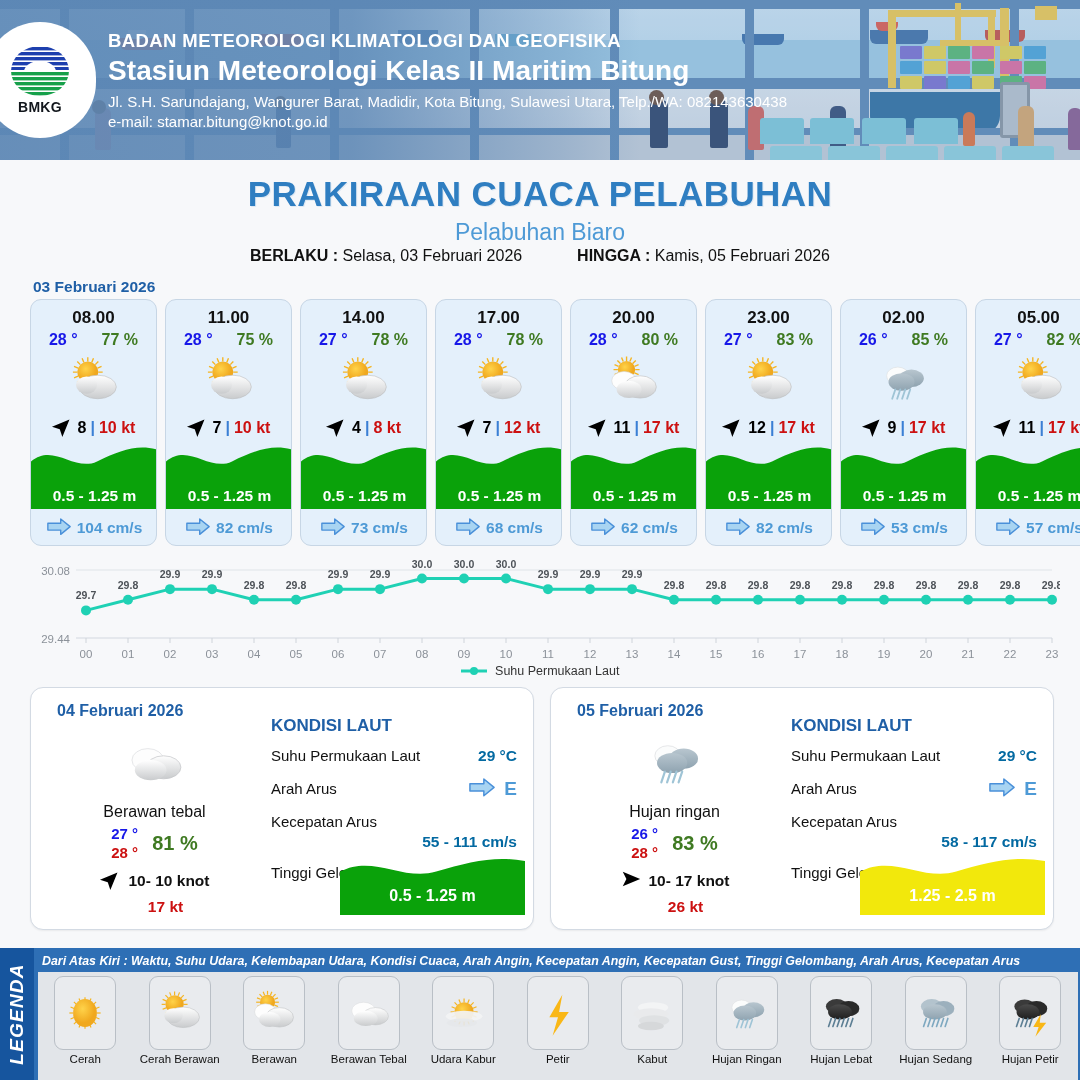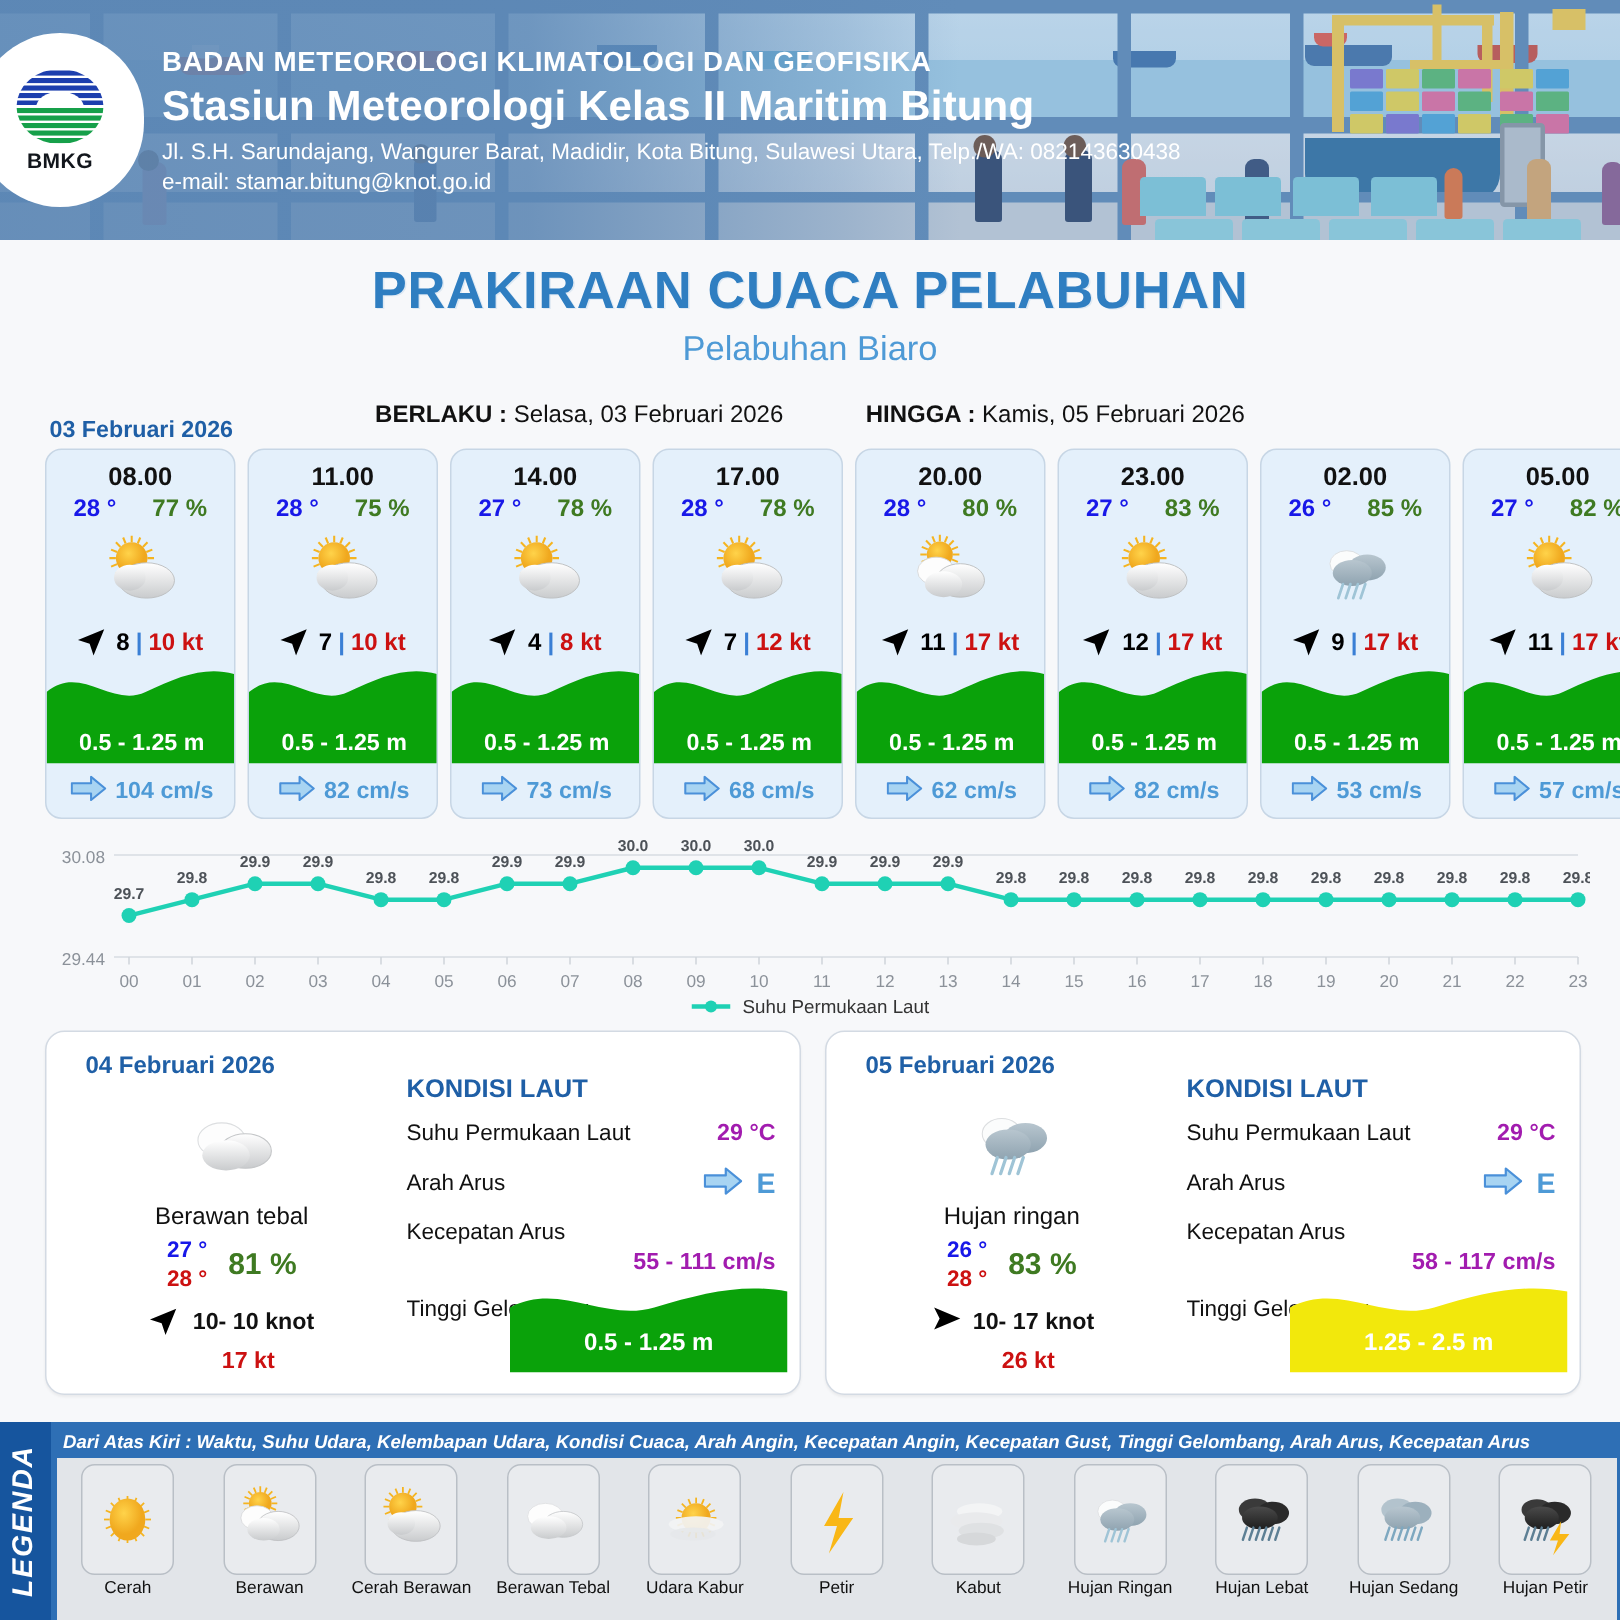--- a/index.html
+++ b/index.html
@@ -55,21 +55,21 @@
   .hdr-line4 { font-size:15px; color:#ffffff; margin-top:3px; }
 
   
   .titlebar { text-align:center; padding-top:14px; }
   .t-main {
     font-size:35px; font-weight:bold; color:#2f7ec1;
     letter-spacing:0.4px;
     text-shadow: 1px 1px 0 #dfe9f3;
   }
   .t-sub { font-size:23px; font-weight:normal; color:#4e9ad6; margin-top:5px; }
-  .t-valid { margin-top:22px; font-size:16px; color:#111; }
+  .t-valid { margin-top:1px; font-size:16px; color:#111; }
   .t-valid .lbl { font-weight:bold; }
   .t-valid .gapsp { display:inline-block; width:46px; }
 
   
   .datelabel { position:absolute; left:33px; top:278px; font-size:15.5px; font-weight:bold; color:#1f5fa6; }
   .cards { position:absolute; left:30px; top:299px; display:flex; gap:8px; }
   .card {
     width:127px; height:247px;
     background:#e4f0fb;
     border:1px solid #c7d6e5;
@@ -125,21 +125,21 @@
   .dp-tmin { font-size:15px; font-weight:bold; color:#1818e8; }
   .dp-tmax { font-size:15px; font-weight:bold; color:#cc1111; margin-top:2px; }
   .dp-hum { font-size:20px; font-weight:bold; color:#3f7a22; }
   .dp-wind { display:flex; align-items:center; justify-content:center; gap:7px; margin-top:7px; }
   .dp-wtxt { font-size:15.5px; font-weight:bold; color:#111; }
   .dp-gust { font-size:15.5px; font-weight:bold; color:#cc1111; margin-top:4px; margin-left:22px; }
   .dp-right { position:absolute; left:240px; top:28px; width:250px; }
   .dp-h { font-size:17px; font-weight:bold; color:#1f5fa6; }
   .dp-row { position:relative; margin-top:11px; height:22px; }
   .dp-k { font-size:15px; color:#111; }
-  .dp-v { position:absolute; right:4px; top:0; font-size:15.5px; font-weight:bold; color:#a21caf; }
+  .dp-v { position:absolute; right:4px; top:0; font-size:15.5px; font-weight:bold; color:#0369a1; }
   .dp-v-arrow { position:absolute; right:4px; top:-2px; display:flex; align-items:center; gap:9px; }
   .dp-wavebox { position:absolute; right:8px; bottom:14px; width:185px; height:62px; }
   .dp-wavetxt {
     position:absolute; right:8px; bottom:24px; width:185px; text-align:center;
     font-size:16px; font-weight:bold; color:#fff; z-index:3;
   }
 
   
   .legenda {
     position:absolute; left:0; top:948px; width:1080px; height:132px;
@@ -1152,20 +1152,64 @@
               <line x1="70.32534971524831" y1="41.58096448796801" x2="76.79250644282732" y2="38.90218046141238" stroke="#f5b41f" stroke-width="2.2"></line>
               <ellipse cx="50" cy="50" rx="22" ry="26" fill="url(#sgcerah54)"></ellipse>
             </svg>
           </div>
     <div class="leg-lbl">Cerah</div>
         </div>
         <div class="leg-item">
           <div class="leg-box">
             <svg viewBox="0 0 100 100" width="54" height="54">
               <defs>
+    <radialGradient id="sgcerah-berawan54" cx="40%" cy="35%">
+                  <stop offset="0%" stop-color="#ffd34a"></stop>
+                  <stop offset="100%" stop-color="#f0a81e"></stop>
+                </radialGradient>
+    <linearGradient id="cgcerah-berawan54" x1="0" y1="0" x2="0" y2="1">
+                  <stop offset="0%" stop-color="#ffffff"></stop>
+                  <stop offset="100%" stop-color="#c9cbcd"></stop>
+                </linearGradient>
+    <linearGradient id="dgcerah-berawan54" x1="0" y1="0" x2="0" y2="1">
+                  <stop offset="0%" stop-color="#b8c6cf"></stop>
+                  <stop offset="100%" stop-color="#8fa3b0"></stop>
+                </linearGradient>
+    <linearGradient id="kgcerah-berawan54" x1="0" y1="0" x2="0" y2="1">
+                  <stop offset="0%" stop-color="#4a4a4a"></stop>
+                  <stop offset="100%" stop-color="#1e1e1e"></stop>
+                </linearGradient>
+  </defs>
+              <line x1="57" y1="34" x2="64" y2="34" stroke="#f5b41f" stroke-width="2.2"></line>
+              <line x1="55.70595205269187" y1="40.505618350206525" x2="62.17310878027088" y2="43.18440237676215" stroke="#f5b41f" stroke-width="2.2"></line>
+              <line x1="52.020815280171306" y1="46.020815280171306" x2="56.97056274847714" y2="50.970562748477136" stroke="#f5b41f" stroke-width="2.2"></line>
+              <line x1="46.505618350206525" y1="49.70595205269187" x2="49.18440237676216" y2="56.17310878027088" stroke="#f5b41f" stroke-width="2.2"></line>
+              <line x1="40" y1="51" x2="40" y2="58" stroke="#f5b41f" stroke-width="2.2"></line>
+              <line x1="33.494381649793475" y1="49.70595205269187" x2="30.815597623237846" y2="56.17310878027088" stroke="#f5b41f" stroke-width="2.2"></line>
+              <line x1="27.979184719828694" y1="46.020815280171306" x2="23.02943725152286" y2="50.97056274847714" stroke="#f5b41f" stroke-width="2.2"></line>
+              <line x1="24.294047947308126" y1="40.505618350206525" x2="17.82689121972912" y2="43.18440237676216" stroke="#f5b41f" stroke-width="2.2"></line>
+              <line x1="23" y1="34" x2="16" y2="34" stroke="#f5b41f" stroke-width="2.2"></line>
+              <line x1="24.294047947308123" y1="27.494381649793475" x2="17.826891219729117" y2="24.81559762323785" stroke="#f5b41f" stroke-width="2.2"></line>
+              <line x1="27.979184719828687" y1="21.979184719828694" x2="23.029437251522857" y2="17.02943725152286" stroke="#f5b41f" stroke-width="2.2"></line>
+              <line x1="33.49438164979347" y1="18.29404794730813" x2="30.81559762323783" y2="11.826891219729124" stroke="#f5b41f" stroke-width="2.2"></line>
+              <line x1="40" y1="17" x2="39.99999999999999" y2="10" stroke="#f5b41f" stroke-width="2.2"></line>
+              <line x1="46.50561835020653" y1="18.29404794730813" x2="49.18440237676216" y2="11.82689121972912" stroke="#f5b41f" stroke-width="2.2"></line>
+              <line x1="52.020815280171306" y1="21.979184719828687" x2="56.970562748477136" y2="17.029437251522857" stroke="#f5b41f" stroke-width="2.2"></line>
+              <line x1="55.70595205269187" y1="27.494381649793464" x2="62.17310878027088" y2="24.81559762323783" stroke="#f5b41f" stroke-width="2.2"></line>
+              <circle cx="40" cy="34" r="17" fill="url(#sgcerah-berawan54)"></circle>
+            <ellipse cx="56" cy="58" rx="30" ry="19" fill="url(#cgcerah-berawan54)" stroke="#bcbec0" stroke-width="1"></ellipse>
+            <ellipse cx="38" cy="55" rx="17" ry="14" fill="url(#cgcerah-berawan54)"></ellipse>
+            </svg>
+          </div>
+    <div class="leg-lbl">Cerah Berawan</div>
+        </div>
+        <div class="leg-item">
+          <div class="leg-box">
+            <svg viewBox="0 0 100 100" width="54" height="54">
+              <defs>
     <radialGradient id="sgberawan54" cx="40%" cy="35%">
                   <stop offset="0%" stop-color="#ffd34a"></stop>
                   <stop offset="100%" stop-color="#f0a81e"></stop>
                 </radialGradient>
     <linearGradient id="cgberawan54" x1="0" y1="0" x2="0" y2="1">
                   <stop offset="0%" stop-color="#ffffff"></stop>
                   <stop offset="100%" stop-color="#c9cbcd"></stop>
                 </linearGradient>
     <linearGradient id="dgberawan54" x1="0" y1="0" x2="0" y2="1">
                   <stop offset="0%" stop-color="#b8c6cf"></stop>
@@ -1192,64 +1236,20 @@
               <line x1="43.35756805311126" y1="17.065686544841988" x2="46.03635207966689" y2="10.598529817262982" stroke="#f5b41f" stroke-width="2.2"></line>
               <line x1="47.89949493661166" y1="20.100505063388333" x2="52.84924240491749" y2="15.1507575950825" stroke="#f5b41f" stroke-width="2.2"></line>
               <line x1="50.93431345515801" y1="24.642431946888735" x2="57.401470182737015" y2="21.963647920333102" stroke="#f5b41f" stroke-width="2.2"></line>
               <circle cx="38" cy="30" r="14" fill="url(#sgberawan54)"></circle>
             <ellipse cx="34" cy="48" rx="20" ry="15" fill="#fdfdfd" stroke="#d6d8da" stroke-width="1"></ellipse>
             <ellipse cx="60" cy="58" rx="26" ry="18" fill="url(#cgberawan54)" stroke="#bcbec0" stroke-width="1"></ellipse>
             <ellipse cx="42" cy="62" rx="20" ry="14" fill="url(#cgberawan54)"></ellipse>
             </svg>
           </div>
     <div class="leg-lbl">Berawan</div>
-        </div>
-        <div class="leg-item">
-          <div class="leg-box">
-            <svg viewBox="0 0 100 100" width="54" height="54">
-              <defs>
-    <radialGradient id="sgcerah-berawan54" cx="40%" cy="35%">
-                  <stop offset="0%" stop-color="#ffd34a"></stop>
-                  <stop offset="100%" stop-color="#f0a81e"></stop>
-                </radialGradient>
-    <linearGradient id="cgcerah-berawan54" x1="0" y1="0" x2="0" y2="1">
-                  <stop offset="0%" stop-color="#ffffff"></stop>
-                  <stop offset="100%" stop-color="#c9cbcd"></stop>
-                </linearGradient>
-    <linearGradient id="dgcerah-berawan54" x1="0" y1="0" x2="0" y2="1">
-                  <stop offset="0%" stop-color="#b8c6cf"></stop>
-                  <stop offset="100%" stop-color="#8fa3b0"></stop>
-                </linearGradient>
-    <linearGradient id="kgcerah-berawan54" x1="0" y1="0" x2="0" y2="1">
-                  <stop offset="0%" stop-color="#4a4a4a"></stop>
-                  <stop offset="100%" stop-color="#1e1e1e"></stop>
-                </linearGradient>
-  </defs>
-              <line x1="57" y1="34" x2="64" y2="34" stroke="#f5b41f" stroke-width="2.2"></line>
-              <line x1="55.70595205269187" y1="40.505618350206525" x2="62.17310878027088" y2="43.18440237676215" stroke="#f5b41f" stroke-width="2.2"></line>
-              <line x1="52.020815280171306" y1="46.020815280171306" x2="56.97056274847714" y2="50.970562748477136" stroke="#f5b41f" stroke-width="2.2"></line>
-              <line x1="46.505618350206525" y1="49.70595205269187" x2="49.18440237676216" y2="56.17310878027088" stroke="#f5b41f" stroke-width="2.2"></line>
-              <line x1="40" y1="51" x2="40" y2="58" stroke="#f5b41f" stroke-width="2.2"></line>
-              <line x1="33.494381649793475" y1="49.70595205269187" x2="30.815597623237846" y2="56.17310878027088" stroke="#f5b41f" stroke-width="2.2"></line>
-              <line x1="27.979184719828694" y1="46.020815280171306" x2="23.02943725152286" y2="50.97056274847714" stroke="#f5b41f" stroke-width="2.2"></line>
-              <line x1="24.294047947308126" y1="40.505618350206525" x2="17.82689121972912" y2="43.18440237676216" stroke="#f5b41f" stroke-width="2.2"></line>
-              <line x1="23" y1="34" x2="16" y2="34" stroke="#f5b41f" stroke-width="2.2"></line>
-              <line x1="24.294047947308123" y1="27.494381649793475" x2="17.826891219729117" y2="24.81559762323785" stroke="#f5b41f" stroke-width="2.2"></line>
-              <line x1="27.979184719828687" y1="21.979184719828694" x2="23.029437251522857" y2="17.02943725152286" stroke="#f5b41f" stroke-width="2.2"></line>
-              <line x1="33.49438164979347" y1="18.29404794730813" x2="30.81559762323783" y2="11.826891219729124" stroke="#f5b41f" stroke-width="2.2"></line>
-              <line x1="40" y1="17" x2="39.99999999999999" y2="10" stroke="#f5b41f" stroke-width="2.2"></line>
-              <line x1="46.50561835020653" y1="18.29404794730813" x2="49.18440237676216" y2="11.82689121972912" stroke="#f5b41f" stroke-width="2.2"></line>
-              <line x1="52.020815280171306" y1="21.979184719828687" x2="56.970562748477136" y2="17.029437251522857" stroke="#f5b41f" stroke-width="2.2"></line>
-              <line x1="55.70595205269187" y1="27.494381649793464" x2="62.17310878027088" y2="24.81559762323783" stroke="#f5b41f" stroke-width="2.2"></line>
-              <circle cx="40" cy="34" r="17" fill="url(#sgcerah-berawan54)"></circle>
-            <ellipse cx="56" cy="58" rx="30" ry="19" fill="url(#cgcerah-berawan54)" stroke="#bcbec0" stroke-width="1"></ellipse>
-            <ellipse cx="38" cy="55" rx="17" ry="14" fill="url(#cgcerah-berawan54)"></ellipse>
-            </svg>
-          </div>
-    <div class="leg-lbl">Cerah Berawan</div>
         </div>
         <div class="leg-item">
           <div class="leg-box">
             <svg viewBox="0 0 100 100" width="54" height="54">
               <defs>
     <radialGradient id="sgberawan-tebal54" cx="40%" cy="35%">
                   <stop offset="0%" stop-color="#ffd34a"></stop>
                   <stop offset="100%" stop-color="#f0a81e"></stop>
                 </radialGradient>
     <linearGradient id="cgberawan-tebal54" x1="0" y1="0" x2="0" y2="1">

